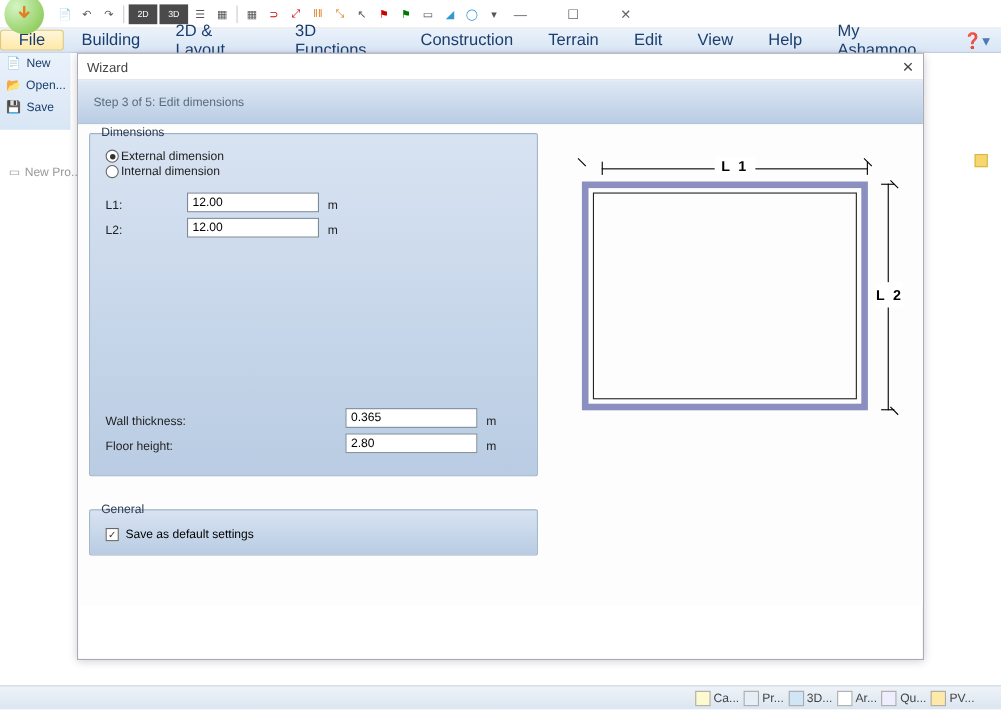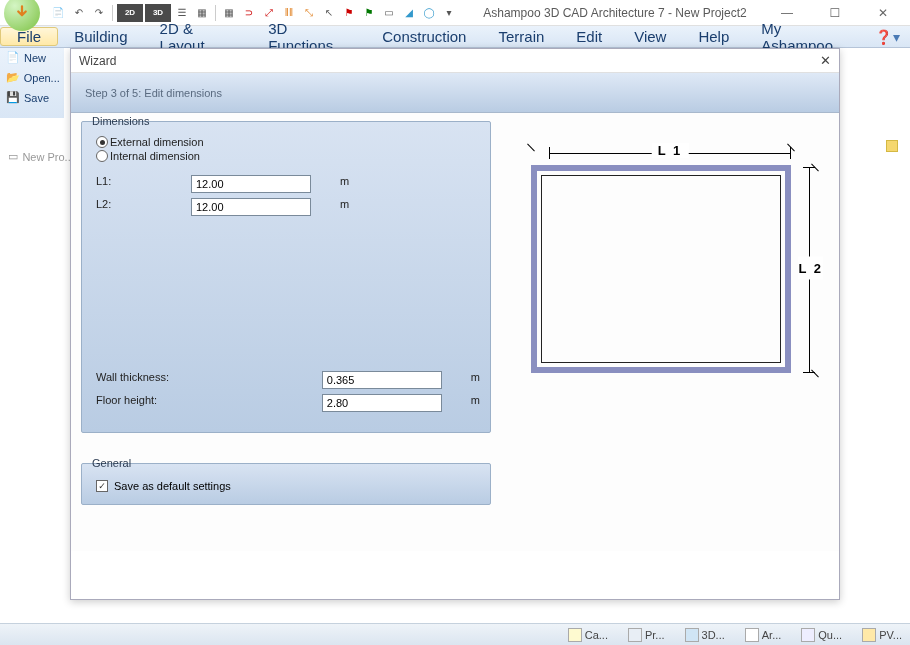--- a/index.html
+++ b/index.html
@@ -43,21 +43,21 @@
 
 .groupbox { border:1px solid #9bb0c8; background:linear-gradient(#d8e3f2,#b9cce3); border-radius:2px; margin-bottom:12px; position:relative; padding:12px 10px 10px 10px;}
 .groupbox.dim { height:312px;}
 .groupbox.gen { height:42px;}
 .grouplegend { position:absolute; top:-7px; left:8px; background:transparent; color:#2a3a50; font-size:11px; padding:0 2px;}
 
 .radio-row { display:flex; align-items:center; gap:2px; margin:2px 0 2px 4px; color:#222;}
 .radio-dot { width:12px; height:12px; border:1px solid #666; border-radius:50%; background:#fff; display:flex; align-items:center; justify-content:center;}
 .radio-dot.checked::after { content:''; width:5px; height:5px; background:#333; border-radius:50%;}
 
-.field-row { display:flex; align-items:flex-start; margin:5px 0 0 4px;gap:21px;}
+.field-row { display:flex; align-items:flex-end; margin:5px 0 0 4px;}
 .field-label { width:74px; color:#222;}
 .field-label.wide { width:218px;}
 .field-input { width:120px; height:18px; border:1px solid #7a8a9a; background:#fff; padding:0 4px; font-size:11px;}
 .field-unit { margin-left:8px; color:#222;}
 
 .check-row { display:flex; align-items:center; gap:6px; margin:4px 0 0 4px;}
 .checkbox { width:12px; height:12px; border:1px solid #666; background:#fff; display:flex; align-items:center; justify-content:center; font-size:9px; color:#333;}
 
 
 .preview { width:300px; height:250px; position:relative; margin-top:10px;}
@@ -75,26 +75,26 @@
 .inner-rect { position:absolute; left:4px; top:4px; right:4px; bottom:4px; border:1px solid #222;}
 .tick { position:absolute; width:8px; height:8px;}
 .tick::before { content:''; position:absolute; width:10px; height:1px; background:#000; transform:rotate(45deg); top:4px; left:-1px;}
 
 
 .wiz-footer { height:48px; border-top:1px solid #ccc; display:flex; align-items:center; justify-content:flex-end; gap:10px; padding:0 16px; background:#fff;}
 .btn { min-width:74px; height:24px; border:1px solid #888; background:linear-gradient(#fdfdfd,#e8e8e8); display:flex; align-items:center; justify-content:center; font-size:11px; color:#222;}
 .btn.primary { border:1px solid #4a7ab5; box-shadow:0 0 0 1px #9cc1e8 inset;}
 
 
-.statusbar { position:absolute; bottom:0; left:0; right:0; height:22px; background:linear-gradient(#eef3f8,#dbe5f0); border-top:1px solid #c5d1dd; display:flex; align-items:center; justify-content:flex-end; gap:20px; padding:0 8px;}
+.statusbar { position:absolute; bottom:0; left:0; right:0; height:22px; background:linear-gradient(#eef3f8,#dbe5f0); border-top:1px solid #c5d1dd; display:flex; align-items:center; justify-content:flex-end; gap:4px; padding:0 24px;}
 .status-item { display:flex; align-items:center; gap:3px; font-size:10px; color:#444;}
 .status-icon { width:14px; height:14px; display:inline-block; border:1px solid #aaa; background:#fefad0;}
 
 
-.ico-2d,.ico-3d { font-size:8px; font-weight:bold; background:#4a4a4a; color:#fff; padding:1px 12px;}
+.ico-2d,.ico-3d { font-size:8px; font-weight:normal; background:#4a4a4a; color:#fff; padding:1px 12px;}
 .ico-undo::before{content:'↶';} .ico-redo::before{content:'↷';}
 </style>
 </head>
 <body>
 
 <div class="titlebar">
   <div class="logo-circle">
     <svg viewBox="0 0 24 24">
         <path fill="#f0a030" d="M12 3 L12 15 M12 15 L7 10 M12 15 L17 10" stroke="#e08020" stroke-width="3" stroke-linecap="round"></path>
       </svg>
@@ -115,21 +115,20 @@
     <span class="tb-icon" style="color:#e08020;">‖‖</span>
     <span class="tb-icon" style="color:#e08020;">⤡</span>
     <span class="tb-icon">↖</span>
     <span class="tb-icon" style="color:#c00;">⚑</span>
     <span class="tb-icon" style="color:#070;">⚑</span>
     <span class="tb-icon">▭</span>
     <span class="tb-icon" style="color:#39c;">◢</span>
     <span class="tb-icon" style="color:#39c;">◯</span>
     <span class="tb-icon">▾</span>
   </div>
-  <div class="app-title">Ashampoo 3D CAD Architecture 7 - New Project2</div>
   <div class="win-controls">
     <span class="win-btn">—</span>
     <span class="win-btn">☐</span>
     <span class="win-btn">✕</span>
   </div>
 </div>
 
 <div class="menubar">
   <div class="menu-item active">File</div>
   <div class="menu-item">Building</div>

